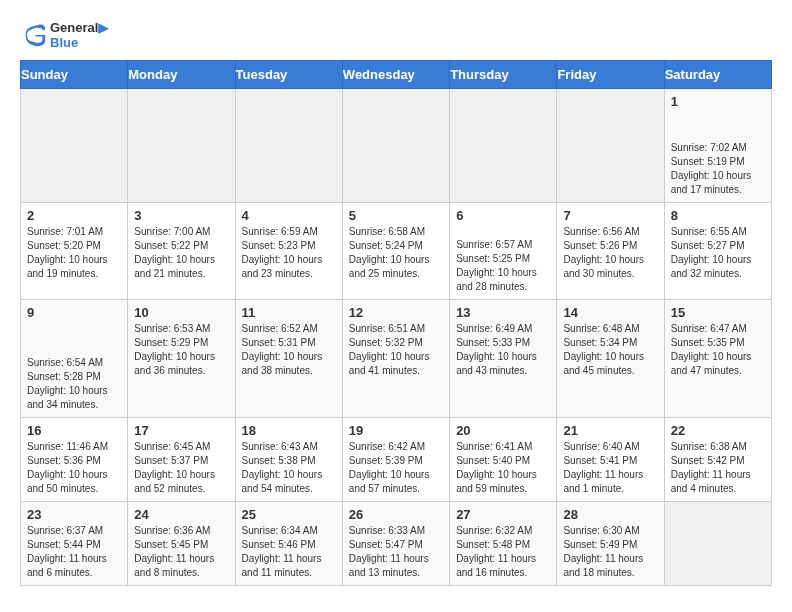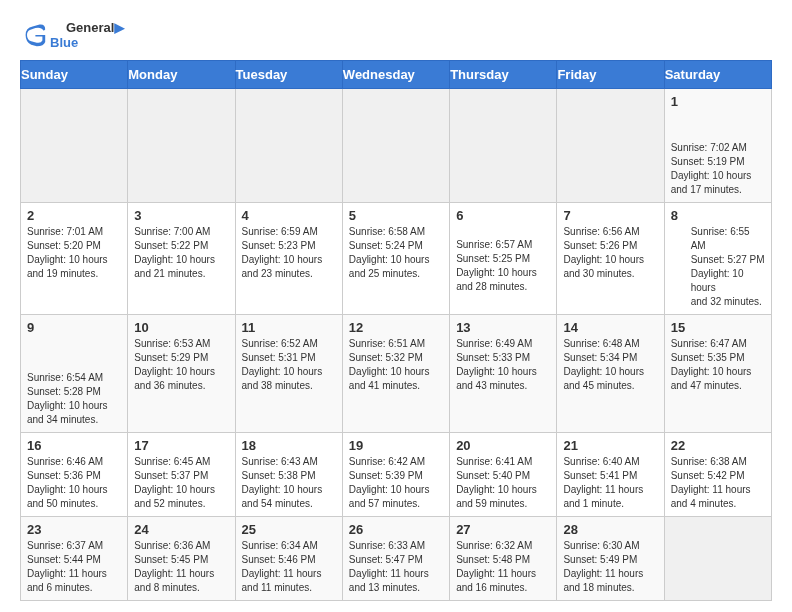--- a/index.html
+++ b/index.html
@@ -76,21 +76,21 @@
   </style>
 </head>
 <body>
 
 <div class="header">
   <div class="logo">
     <svg class="logo-icon" viewBox="0 0 40 40" xmlns="http://www.w3.org/2000/svg">
       <path d="M8 20 Q8 10 18 8 L28 5 Q36 4 36 12 L34 14 Q30 8 22 10 L14 13 Q10 15 10 20 Q10 27 16 29 L24 31 Q30 32 32 28 L32 22 L22 22 L22 20 L36 20 L36 30 Q34 36 24 36 L16 34 Q8 30 8 20Z" fill="#3a7bd5"></path>
     </svg>
     <div>
-      <div style="font-size:13px; font-weight:bold; color:#333;margin-left:16px;">General<span style="color:#3a7bd5;">▶</span></div>
+      <div style="font-size:13px; font-weight:bold; color:#333;">General<span style="color:#3a7bd5;">▶</span></div>
       <div style="font-size:13px; font-weight:bold; color:#3a7bd5;">Blue</div>
     </div>
   </div>
 </div>
 
 <table class="calendar">
   <thead>
     <tr>
     <th>Sunday</th>
         <th>Monday</th>
@@ -155,21 +155,21 @@
         </td>
         <td>
           <span class="day-number">7</span>
           <div class="day-info" style="white-space: pre-line;">Sunrise: 6:56 AM
 Sunset: 5:26 PM
 Daylight: 10 hours
 and 30 minutes.</div>
         </td>
         <td>
           <span class="day-number">8</span>
-          <div class="day-info" style="white-space: pre-line; margin-left: 20px;">Sunrise: 6:55 AM
+          <div class="day-info" style="white-space: pre-line;">Sunrise: 6:55 AM
 Sunset: 5:27 PM
 Daylight: 10 hours
 and 32 minutes.</div>
         </td>
       </tr>
       <tr>
         <td>
           <span class="day-number">9</span>
           <div class="day-info" style="white-space: pre-line; margin-top: 36px;">Sunrise: 6:54 AM
 Sunset: 5:28 PM
@@ -215,21 +215,21 @@
           <span class="day-number">15</span>
           <div class="day-info" style="white-space: pre-line;">Sunrise: 6:47 AM
 Sunset: 5:35 PM
 Daylight: 10 hours
 and 47 minutes.</div>
         </td>
       </tr>
       <tr>
         <td>
           <span class="day-number">16</span>
-          <div class="day-info" style="white-space: pre-line;">Sunrise: 6:46 AM
+          <div class="day-info" style="white-space: pre-line;">Sunrise: 11:46 AM
 Sunset: 5:36 PM
 Daylight: 10 hours
 and 50 minutes.</div>
         </td>
         <td>
           <span class="day-number">17</span>
           <div class="day-info" style="white-space: pre-line;">Sunrise: 6:45 AM
 Sunset: 5:37 PM
 Daylight: 10 hours
 and 52 minutes.</div>

